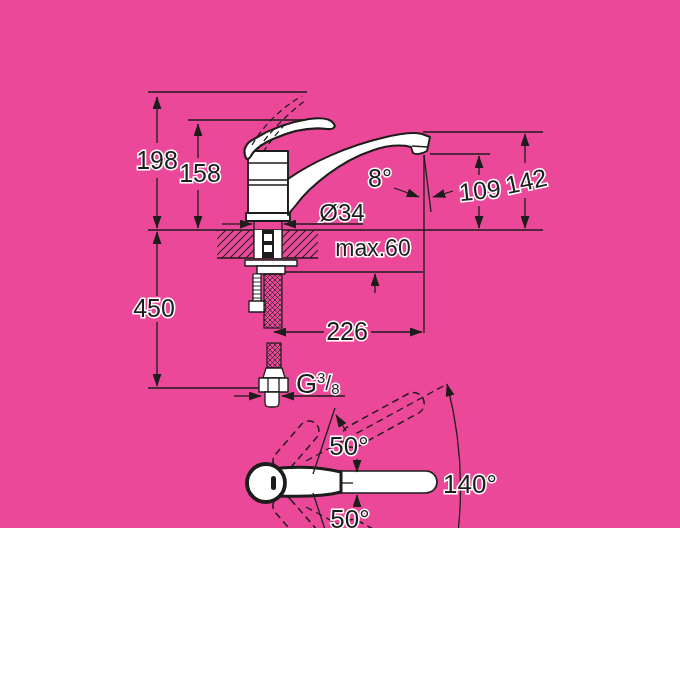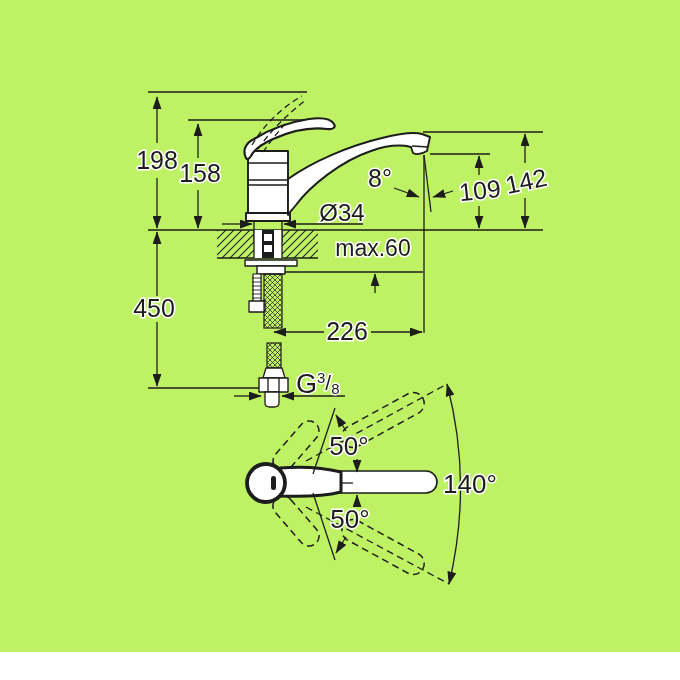--- a/index.html
+++ b/index.html
@@ -1,16 +1,16 @@
 <!DOCTYPE html>
 <html><head>
 <meta charset="utf-8">
 <style>
   html,body{margin:0;padding:0;background:#ffffff;}
-  #stage{position:relative;width:680px;height:652px;background:#bef264;overflow:hidden;}
+  #stage{position:relative;width:680px;height:528px;background:#ec4899;overflow:hidden;}
   svg{display:block;}
   .ln{stroke:#1d1d1b;stroke-width:1.3;fill:none;stroke-linecap:butt;}
   .ol{stroke:#1d1d1b;stroke-width:1.9;fill:#ffffff;stroke-linejoin:round;}
   .fill{fill:#1d1d1b;stroke:none;}
   .dash{stroke-dasharray:7 4.5;}
   .dash2{stroke-dasharray:6 4;}
   text{font-family:"Liberation Sans",sans-serif;fill:#1d1d1b;font-size:25px;
        paint-order:stroke;stroke:#ffffff;stroke-width:3px;}
   .small{font-size:23px;}
   .mid{font-size:24px;}

